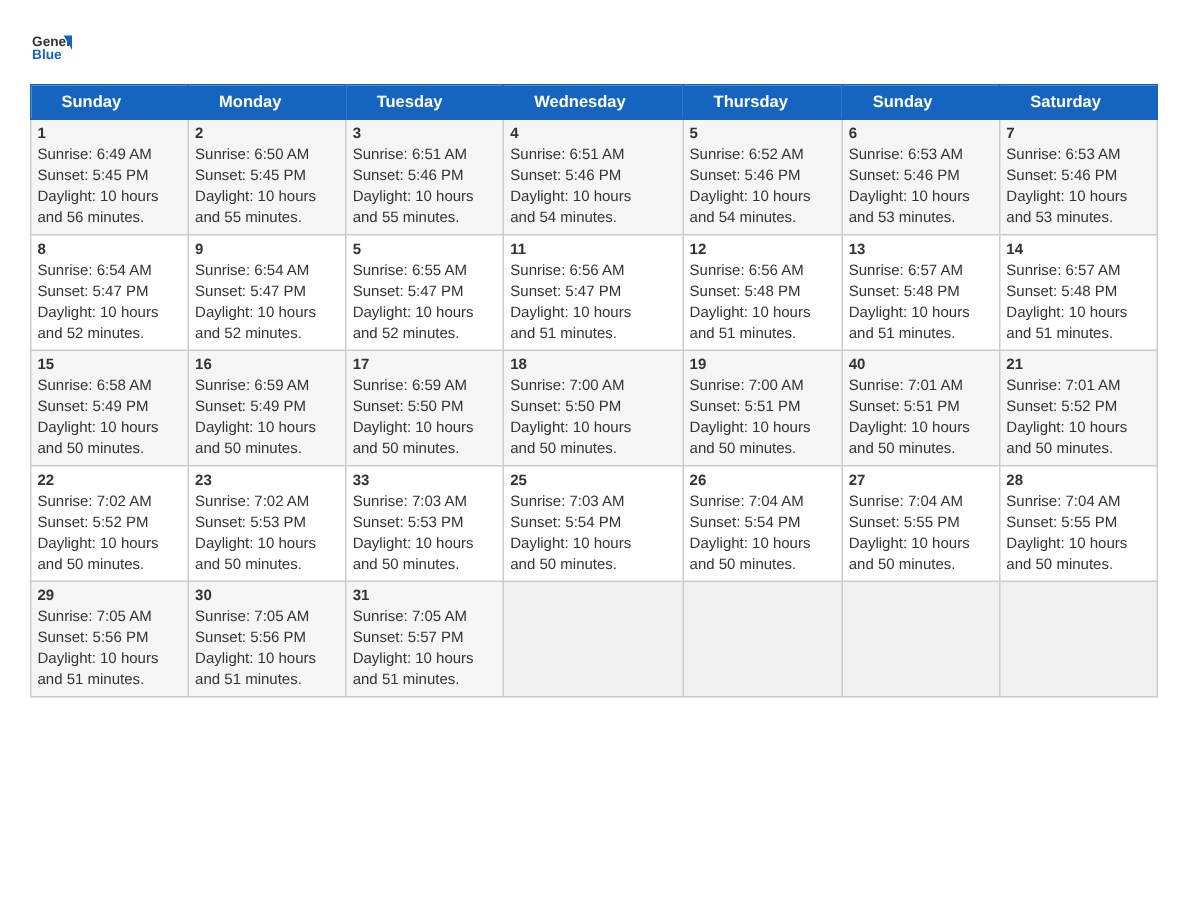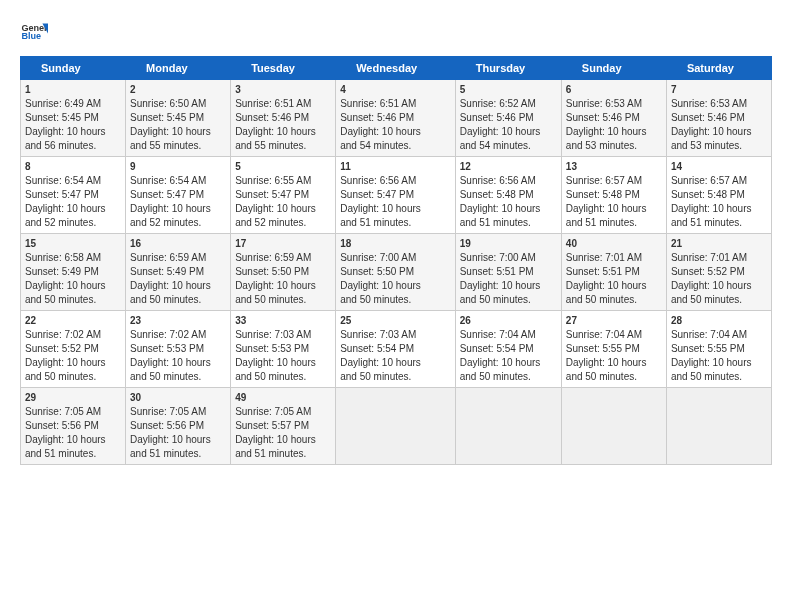--- a/index.html
+++ b/index.html
@@ -235,21 +235,21 @@
         <tr>
           <td>
             <span class="day-num">29</span>
             <div class="cell-text">Sunrise: 7:05 AM<br>Sunset: 5:56 PM<br>Daylight: 10 hours<br>and 51 minutes.</div>
           </td>
           <td>
             <span class="day-num">30</span>
             <div class="cell-text">Sunrise: 7:05 AM<br>Sunset: 5:56 PM<br>Daylight: 10 hours<br>and 51 minutes.</div>
           </td>
           <td>
-            <span class="day-num">49</span>
+            <span class="day-num">31</span>
             <div class="cell-text">Sunrise: 7:05 AM<br>Sunset: 5:57 PM<br>Daylight: 10 hours<br>and 51 minutes.</div>
           </td>
           <td style="background-color: rgb(240, 240, 240);"></td>
           <td style="background-color: rgb(240, 240, 240);"></td>
           <td style="background-color: rgb(240, 240, 240);"></td>
           <td style="background-color: rgb(240, 240, 240);"></td>
         </tr>
       </tbody>
   </table>
 </div>

